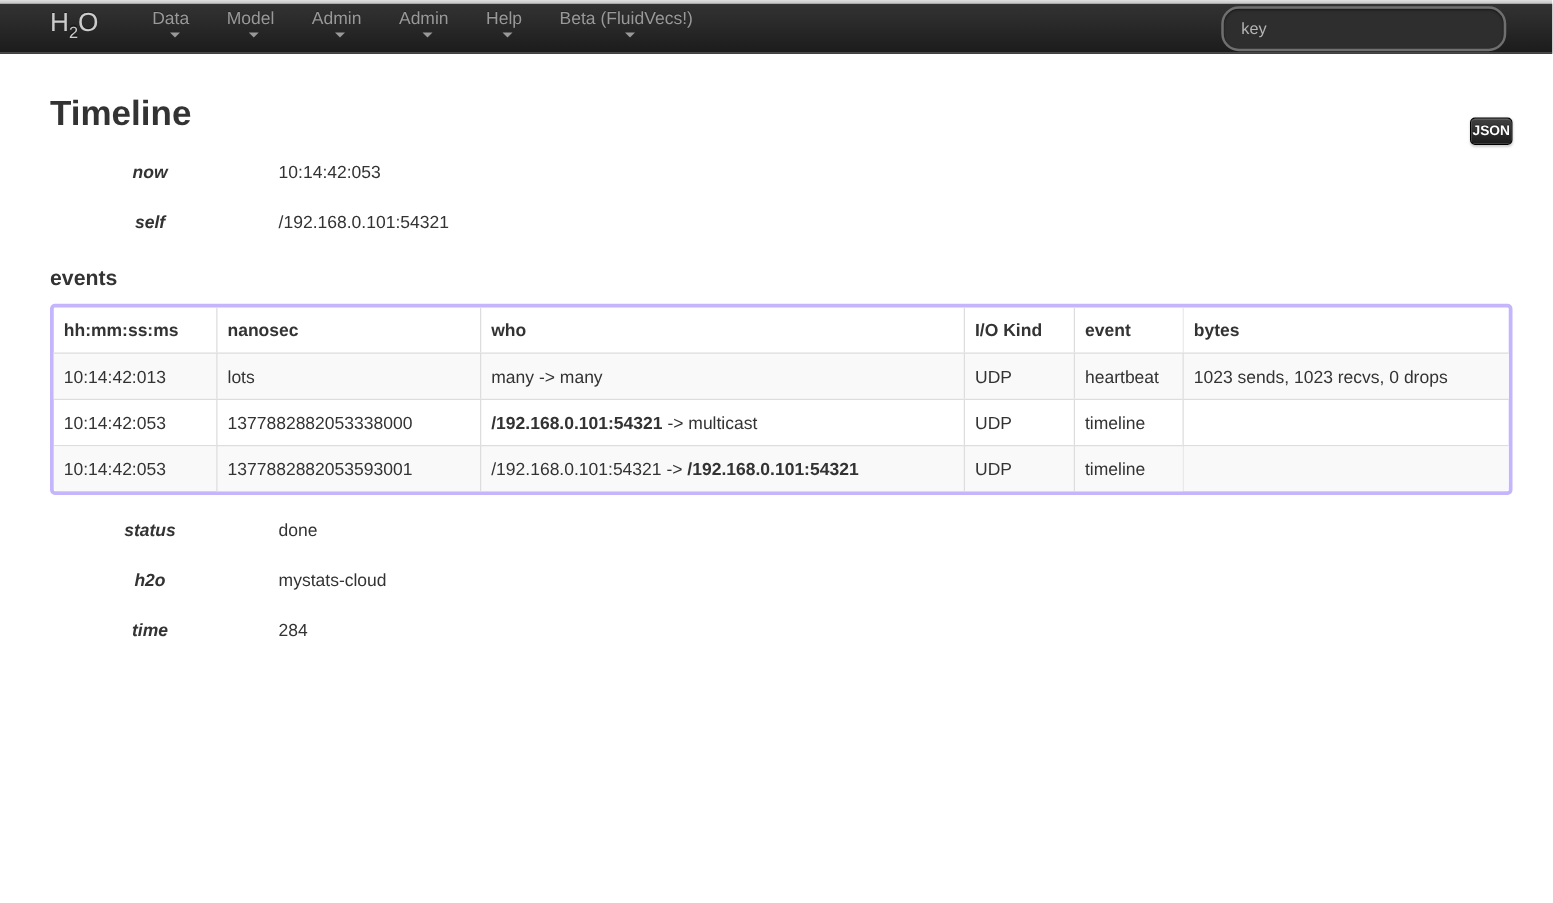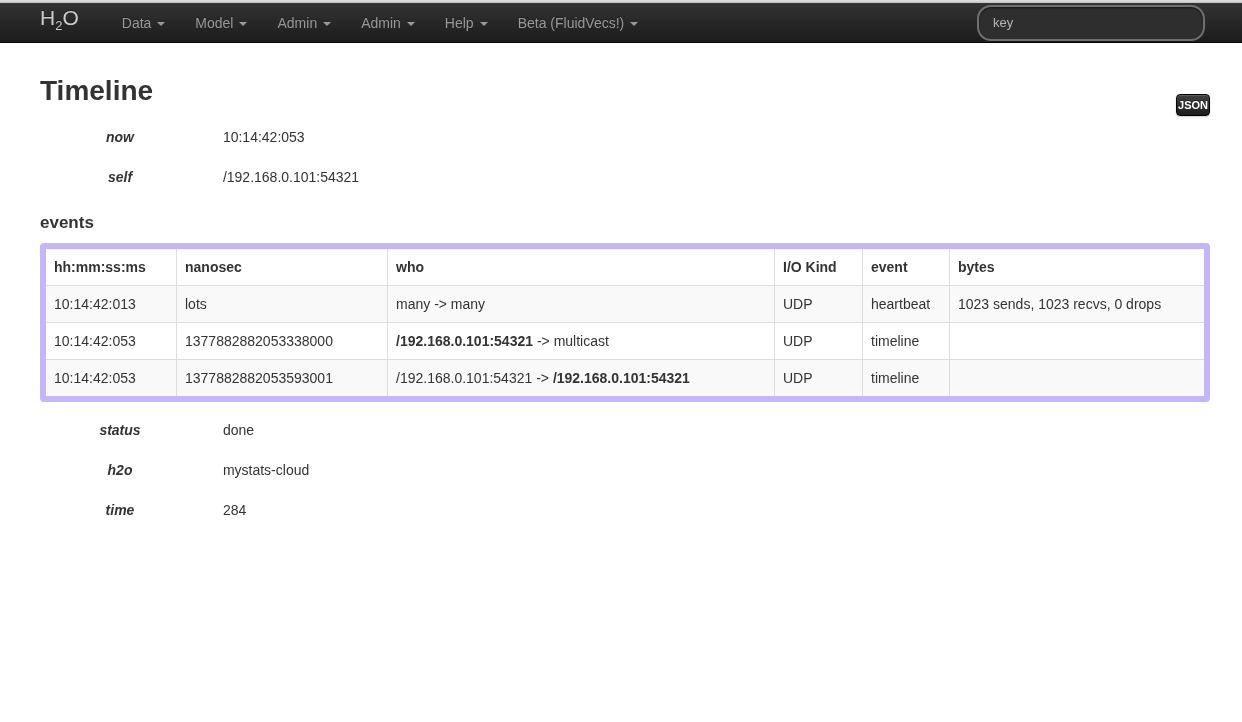--- a/index.html
+++ b/index.html
@@ -23,20 +23,21 @@
   .brand {
     color: #cccccc; font-size: 21px; padding: 0 10px 0 40px;
     text-shadow: 0 -1px 0 rgba(0,0,0,.4); cursor: pointer; white-space: nowrap;
   }
   .brand sub { font-size: 62%; }
   .nav { display: flex; align-items: stretch; margin-left: 18px; height: 40px; }
   .nav-item {
     display: flex; align-items: center; padding: 1px 15px;
     color: #999999; cursor: pointer; white-space: nowrap;
     text-shadow: 0 -1px 0 rgba(0,0,0,.25);
+    flex-direction: column;
   }
   .caret {
     display: inline-block; width: 0; height: 0; margin-left: 6px; margin-top: 2px;
     border-left: 4px solid transparent; border-right: 4px solid transparent;
     border-top: 4px solid #999999; vertical-align: middle;
   }
   .search-input {
     margin-left: auto; margin-right: 37px;
     width: 228px; height: 25px; padding: 16px 14px;
     background: #2e2e2e; color: #cccccc;
@@ -62,21 +63,21 @@
 
   .kv-group { margin-top: 8px; }
   .kv-row { padding: 10px 0; }
   .kv-label { display: inline-block; width: 160px; text-align: center; font-weight: bold; vertical-align: top; font-style: italic; }
   .kv-value { margin-left: 19px; }
 
   
   table.events {
     width: 1170px; margin-top: 10px;
     border-collapse: separate; border-spacing: 0;
-    border: 6px solid #c4b5fd; border-radius: 4px;
+    border: 3px solid #c4b5fd; border-radius: 4px;
     table-layout: fixed;
   }
   table.events th, table.events td {
     padding: 8px; text-align: left; font-size: 14px; line-height: 20px;
     border-left: 1px solid #dddddd; border-top: 1px solid #dddddd;
     overflow: hidden; white-space: nowrap;
   }
   table.events th { font-weight: bold; }
   table.events tr th:first-child, table.events tr td:first-child { border-left: none; }
   table.events thead tr:first-child th { border-top: none; }

